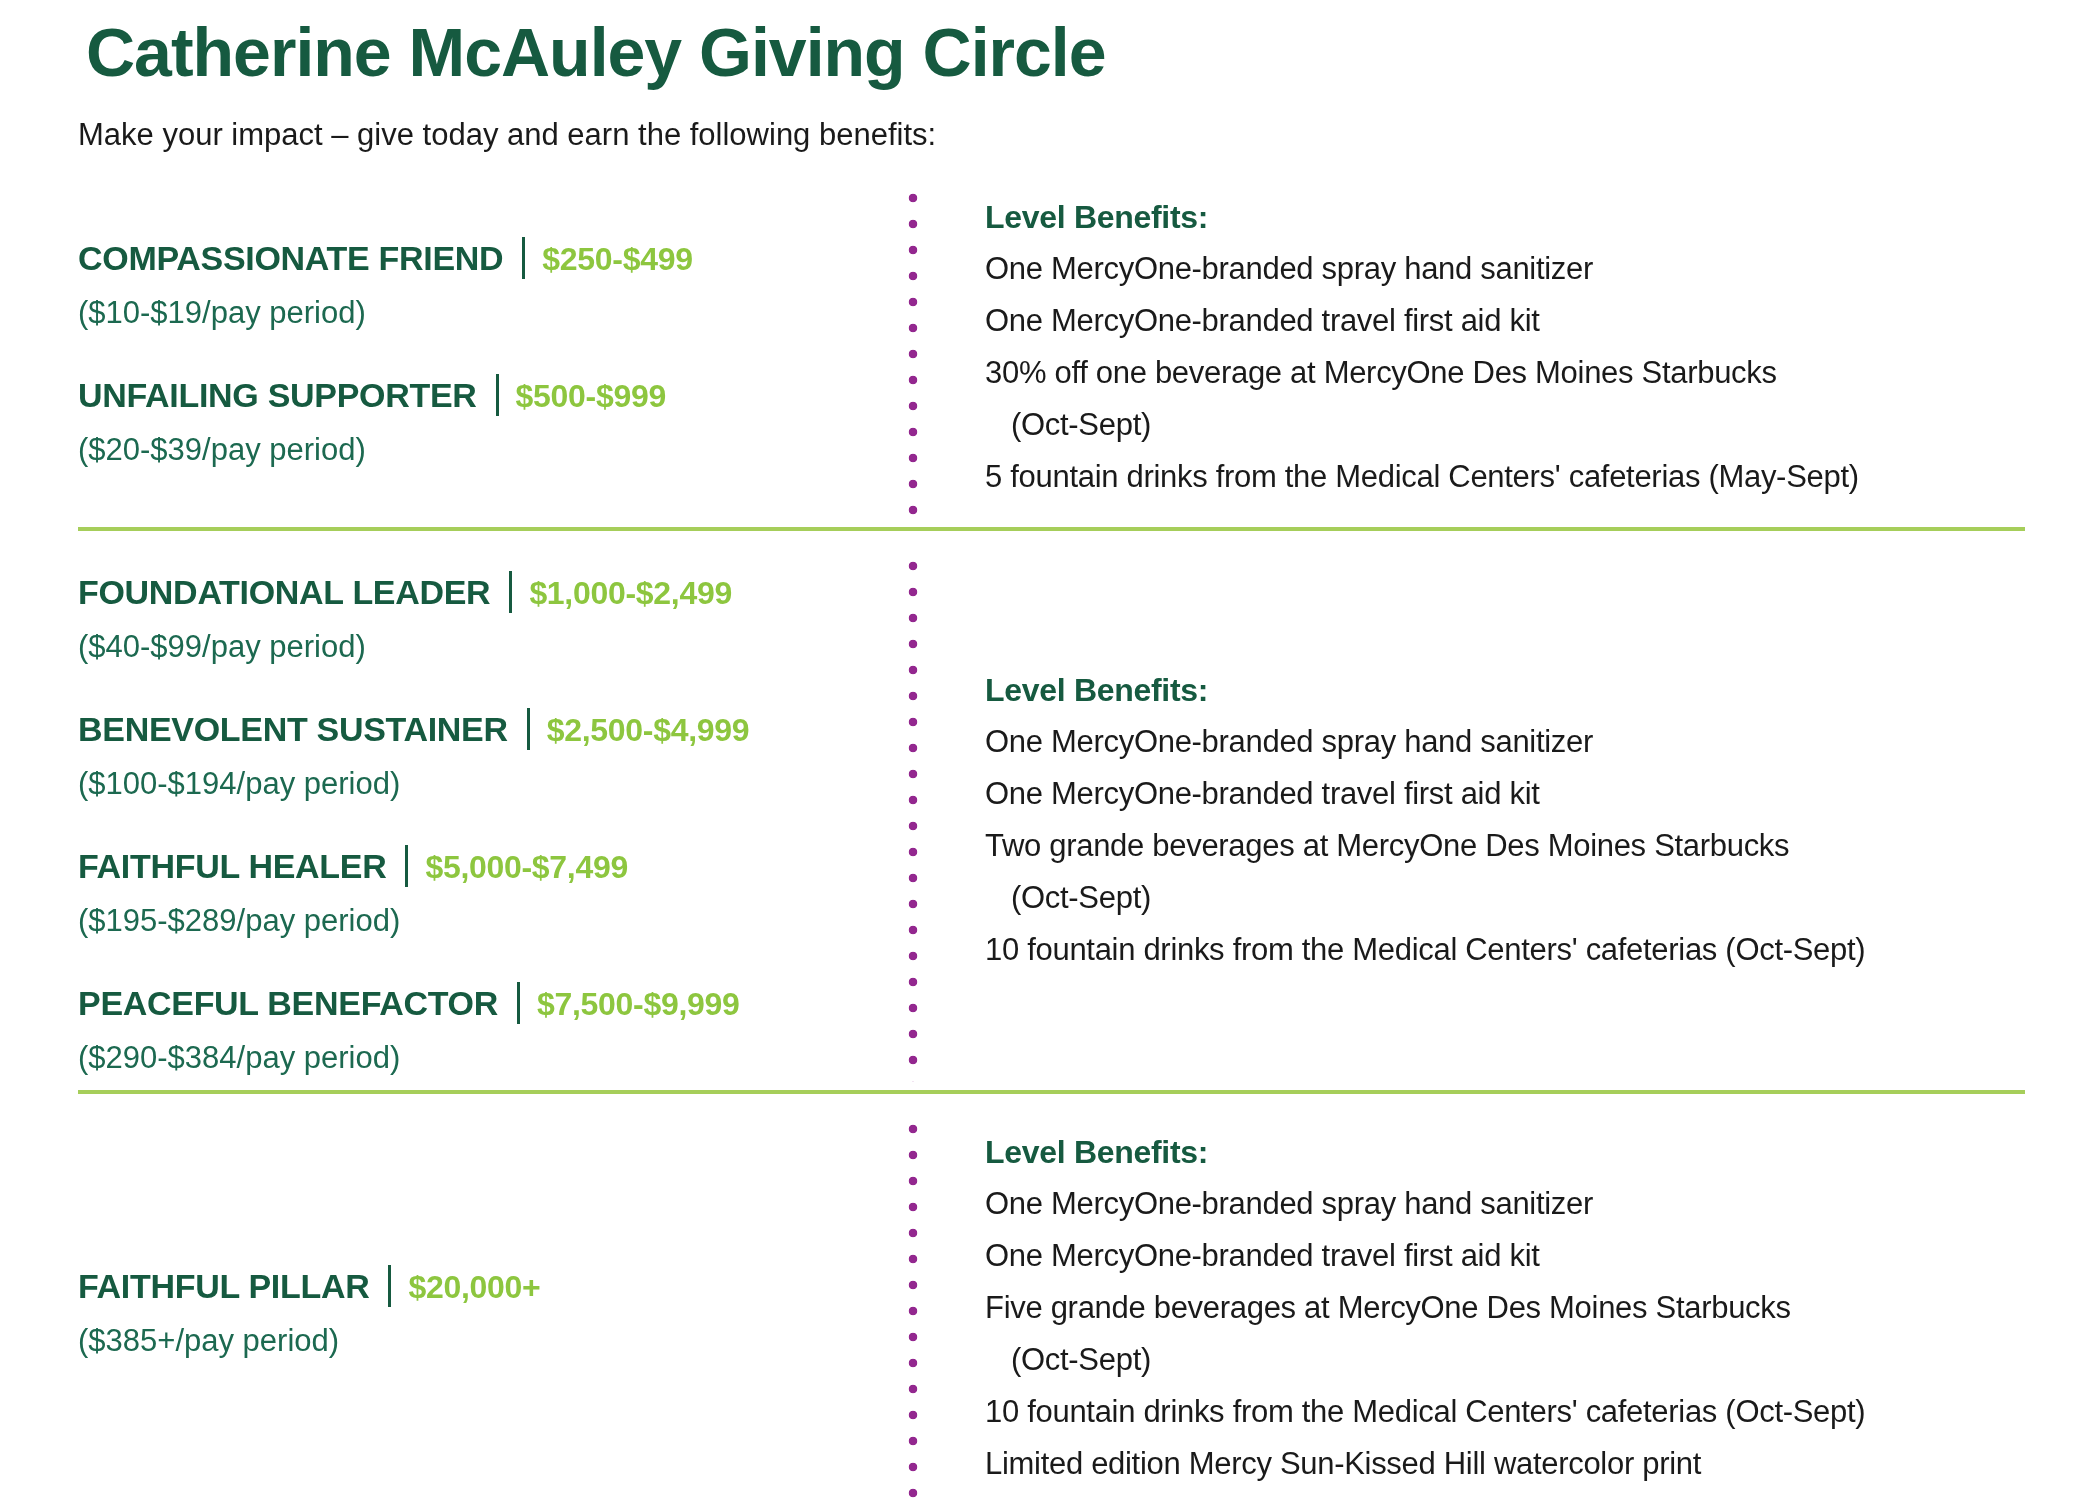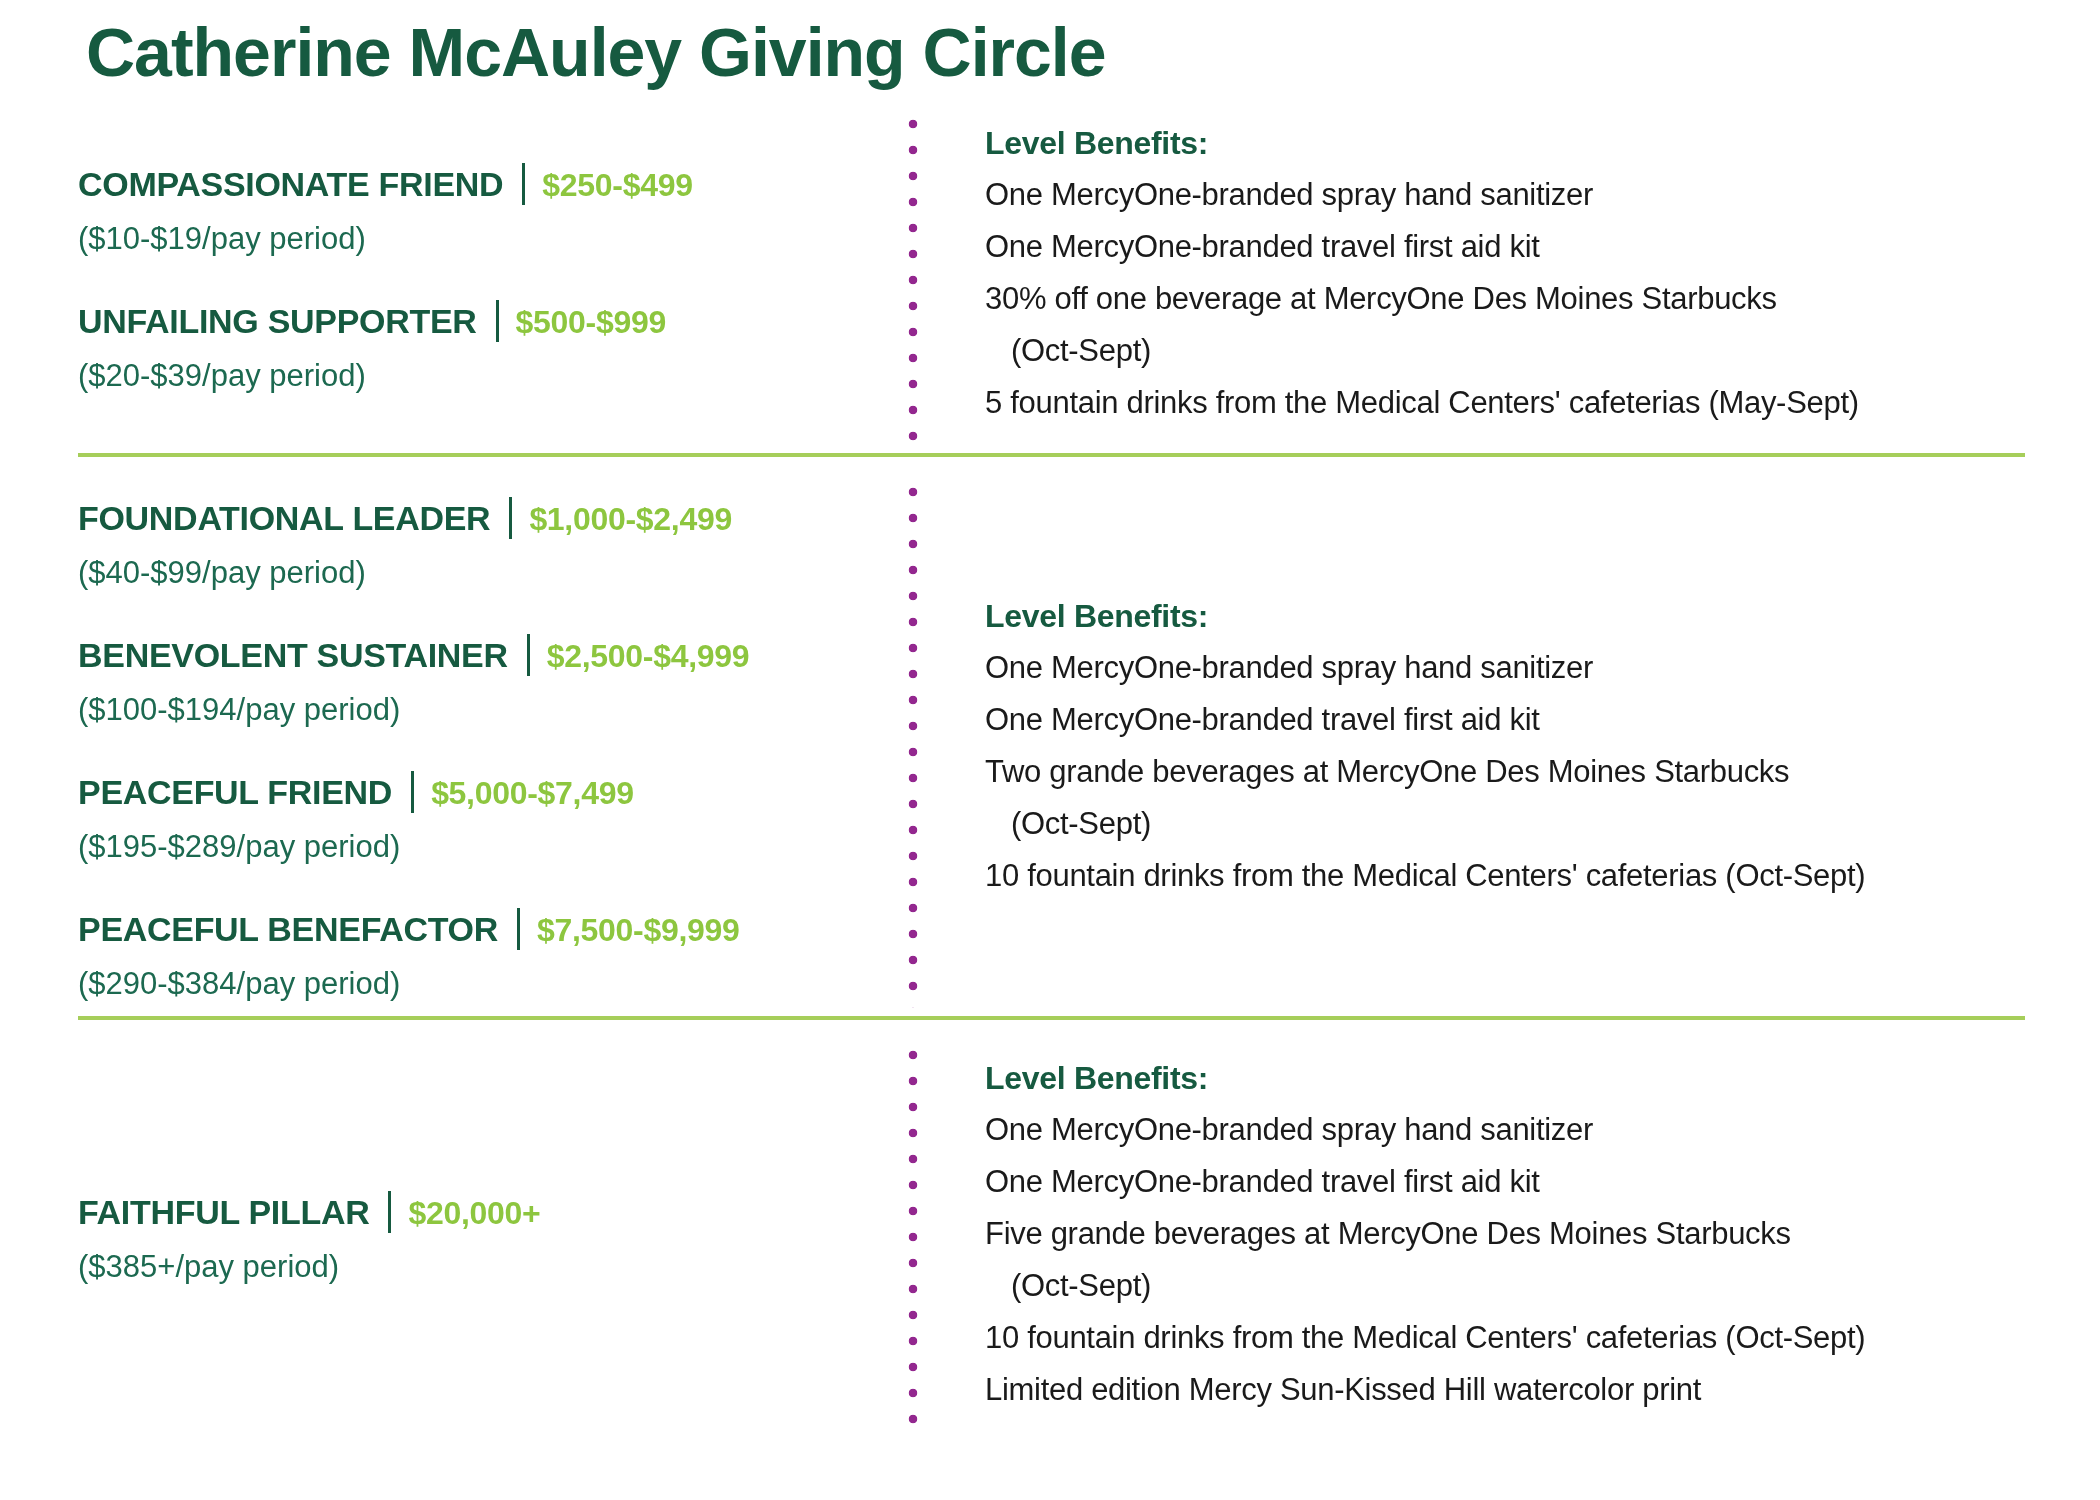--- a/index.html
+++ b/index.html
@@ -72,20 +72,21 @@
     border: none; height: 4px; background: #a6ce5a;
     margin: 8px 0 26px 0; width: 1947px;
   }
 </style>
 </head>
 <body>
 
 <div class="page">
 
   <h1 class="title">Catherine McAuley Giving Circle</h1>
+  <p class="subtitle">Make your impact – give today and earn the following benefits:</p>
 
   <div class="section s1">
     <div class="col-left">
       <div class="level">
         <div class="level-line">
           <span class="level-name">COMPASSIONATE FRIEND</span><span class="pipe"></span><span class="level-amount">$250-$499</span>
         </div>
         <div class="level-pay">($10-$19/pay period)</div>
       </div>
       <div class="level">
@@ -117,21 +118,21 @@
         <div class="level-pay">($40-$99/pay period)</div>
       </div>
       <div class="level">
         <div class="level-line">
           <span class="level-name">BENEVOLENT SUSTAINER</span><span class="pipe"></span><span class="level-amount">$2,500-$4,999</span>
         </div>
         <div class="level-pay">($100-$194/pay period)</div>
       </div>
       <div class="level">
         <div class="level-line">
-          <span class="level-name">PEACEFUL FRIEND</span><span class="pipe"></span><span class="level-amount">$5,000-$7,499</span>
+          <span class="level-name">FAITHFUL HEALER</span><span class="pipe"></span><span class="level-amount">$5,000-$7,499</span>
         </div>
         <div class="level-pay">($195-$289/pay period)</div>
       </div>
       <div class="level">
         <div class="level-line">
           <span class="level-name">PEACEFUL BENEFACTOR</span><span class="pipe"></span><span class="level-amount">$7,500-$9,999</span>
         </div>
         <div class="level-pay">($290-$384/pay period)</div>
       </div>
     </div>

